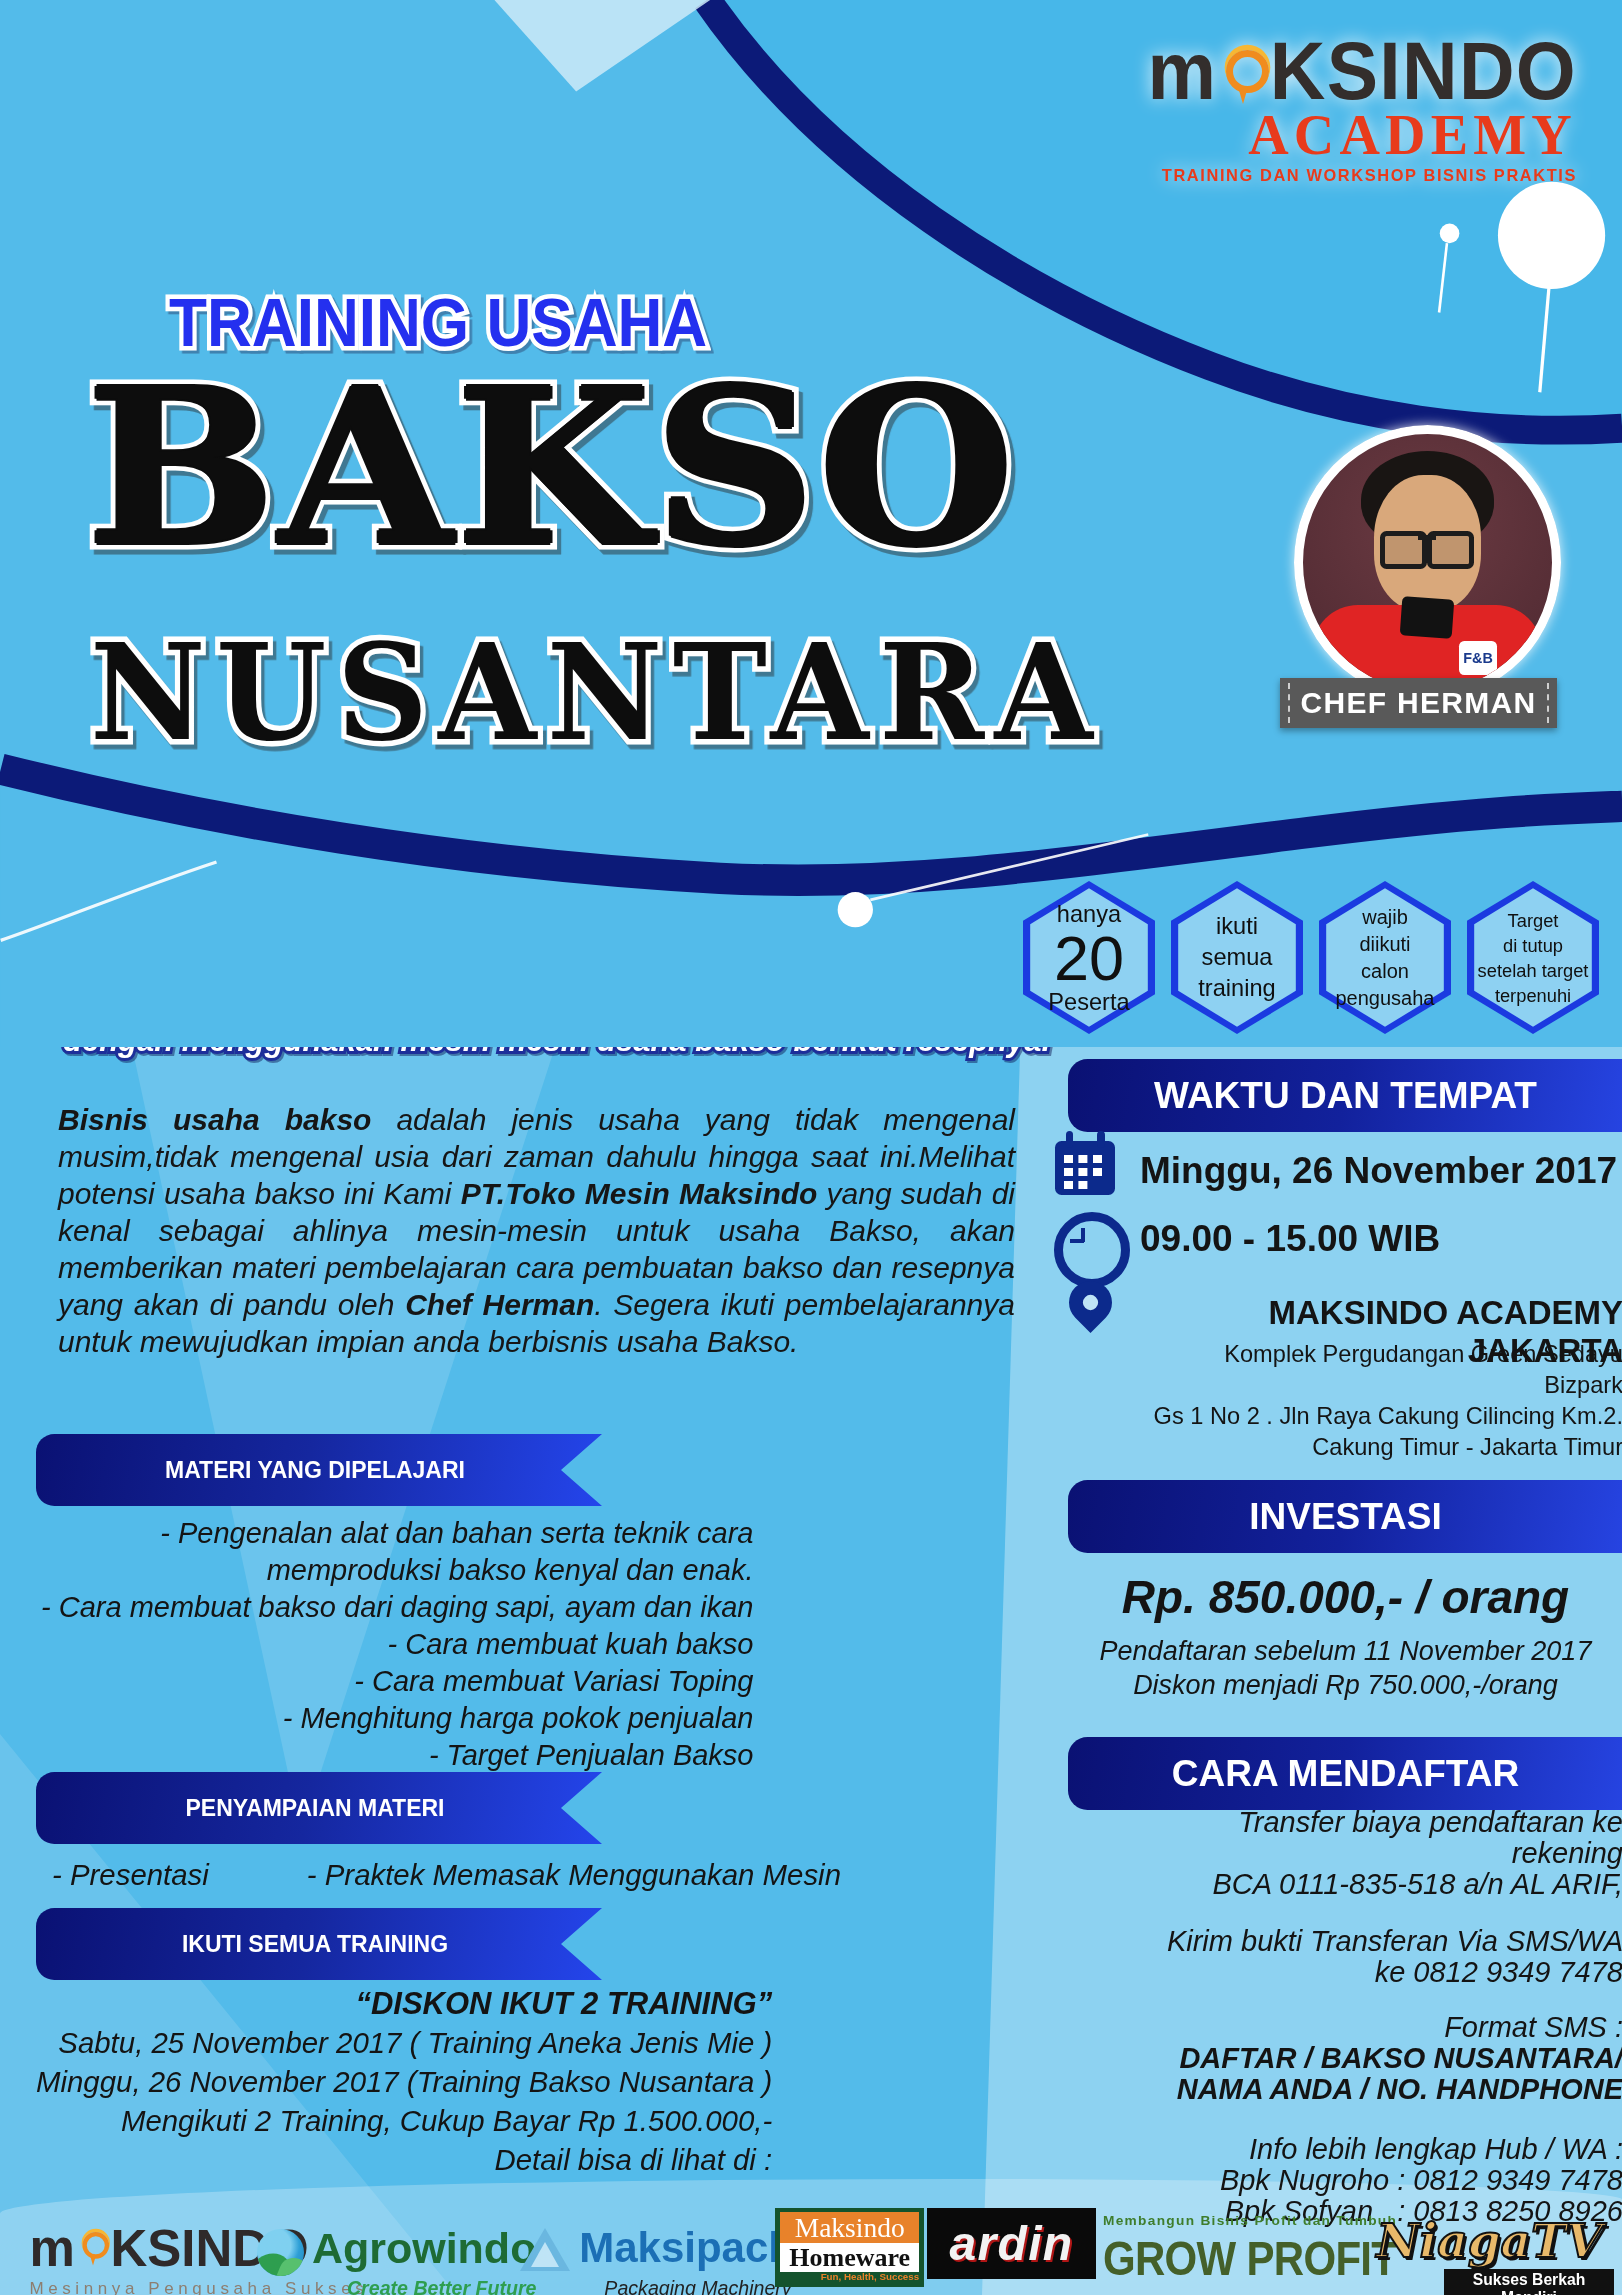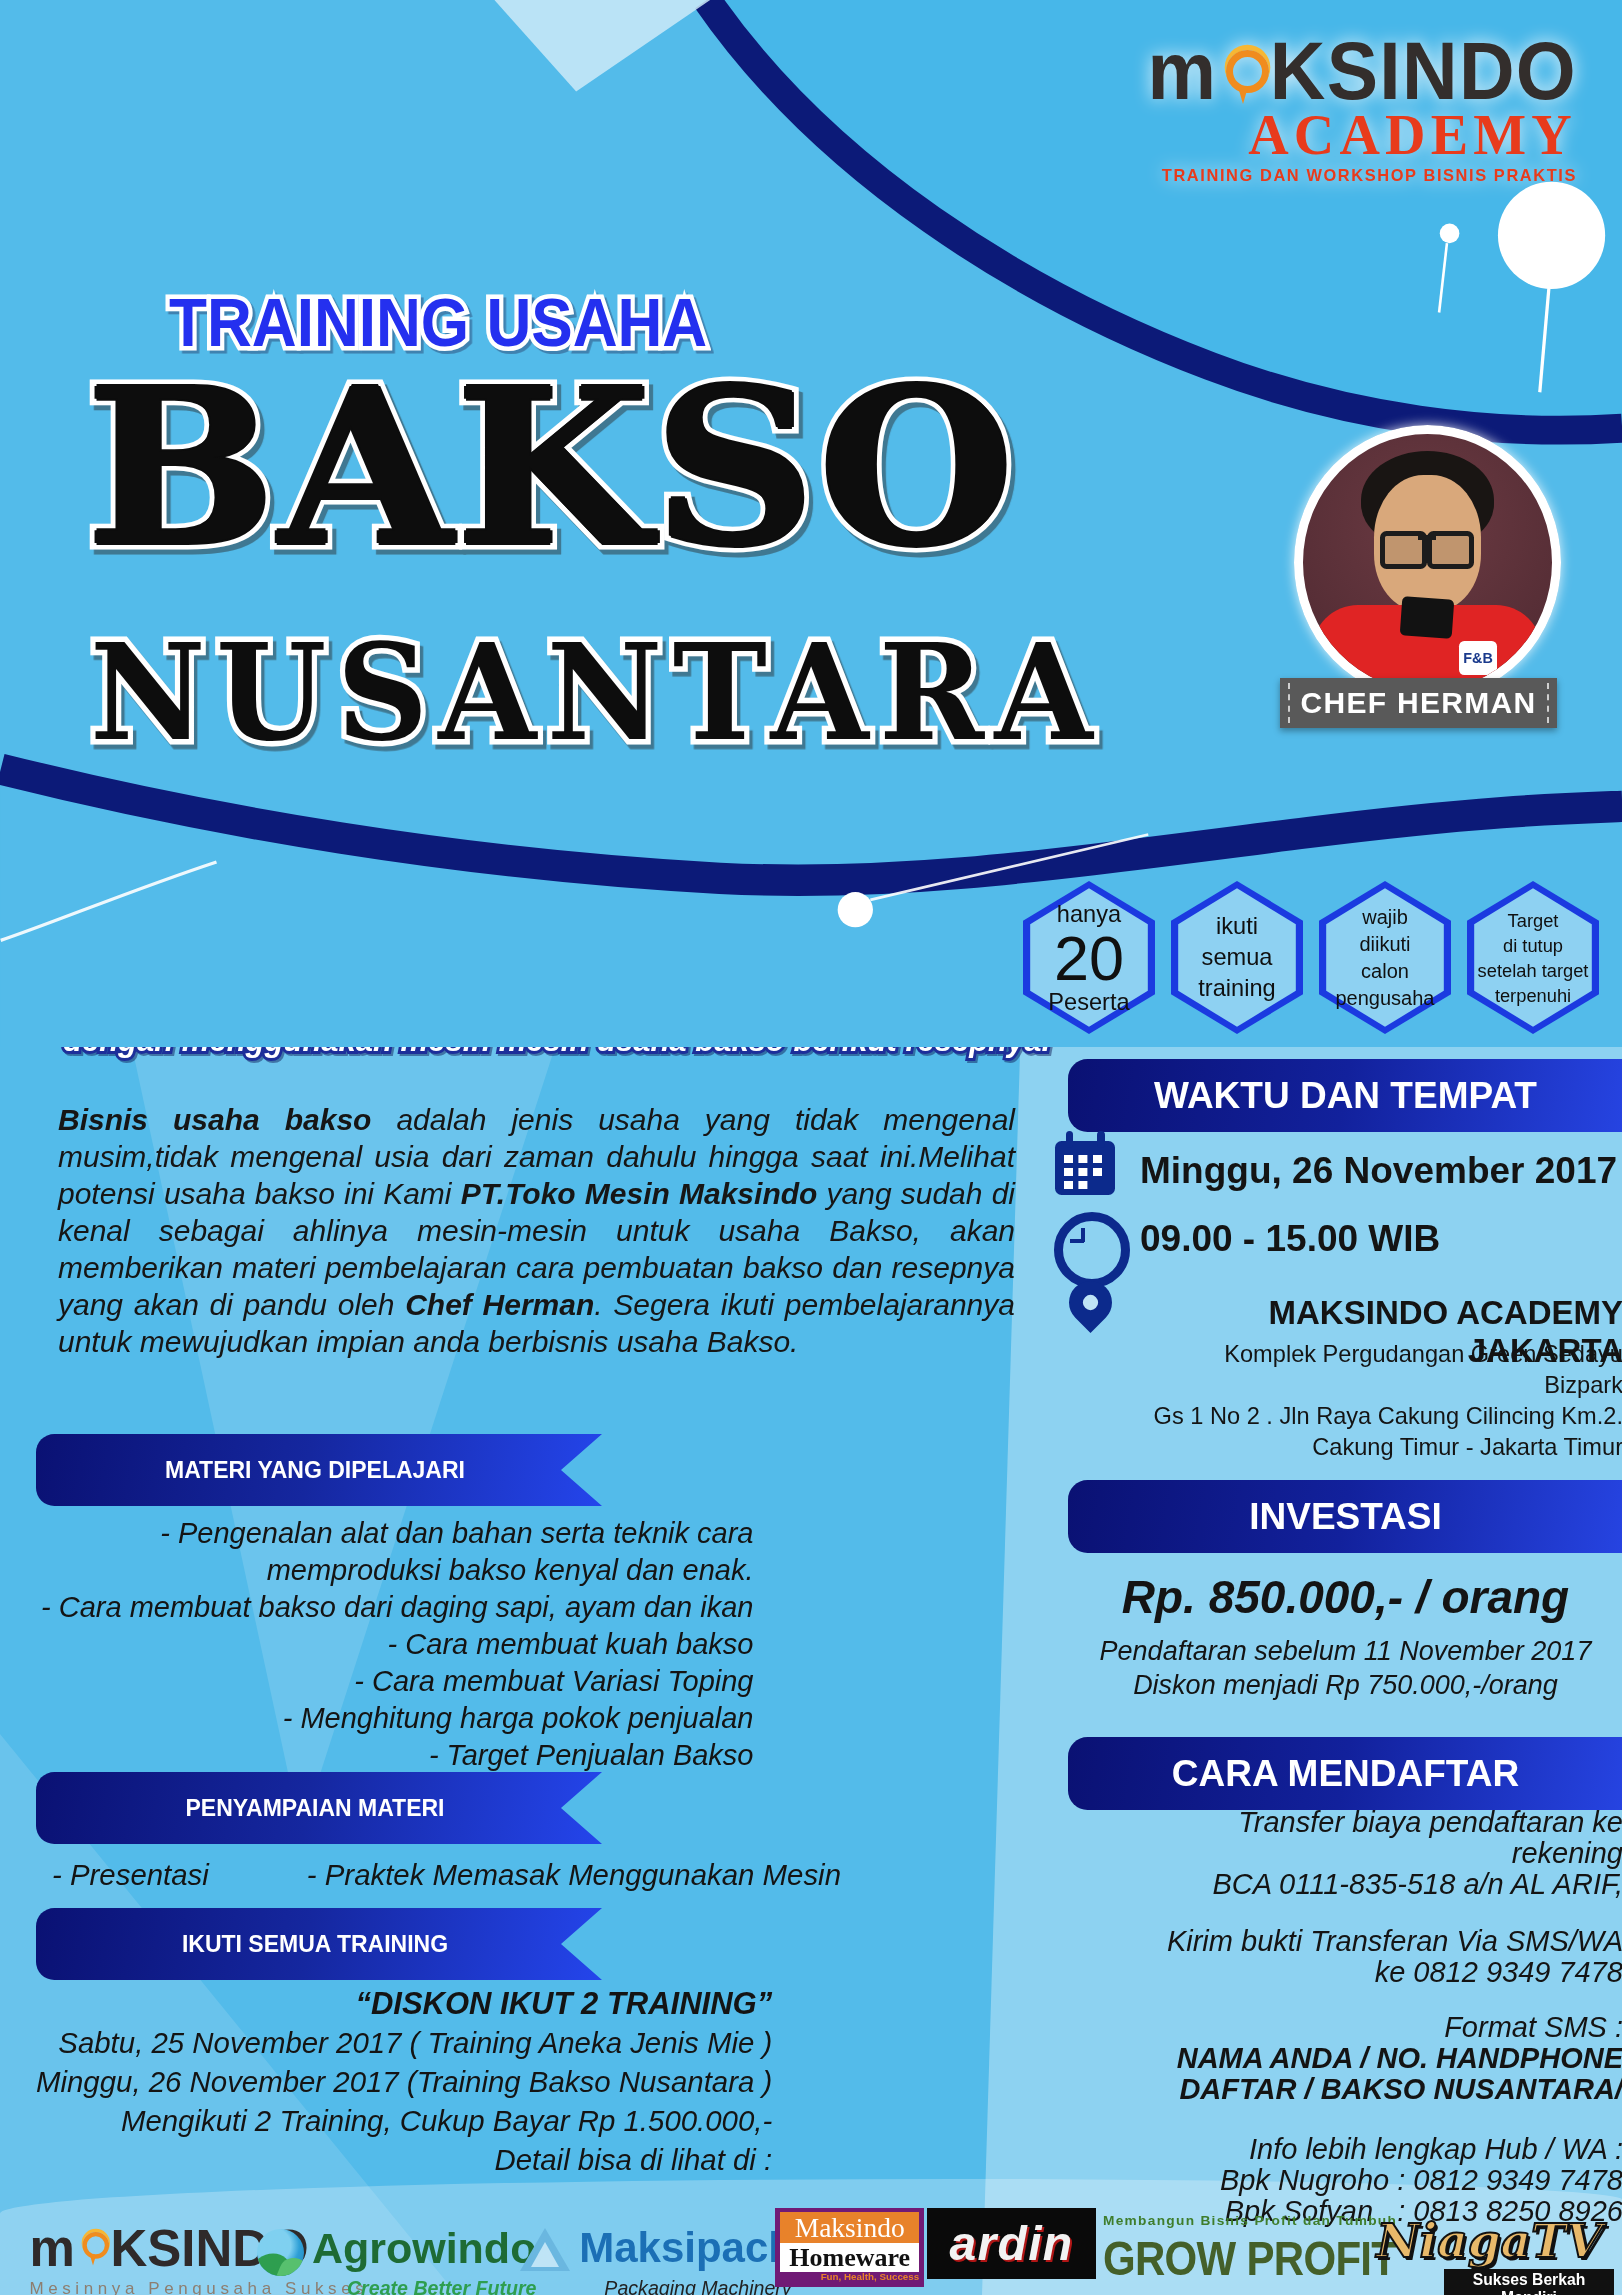--- a/index.html
+++ b/index.html
@@ -159,21 +159,21 @@
         border-radius:50% 50% 0 0;transform:rotate(22deg);}
   .f-agro .nm{font-size:43px;font-weight:bold;color:#1e6b34;}
   .f-agro .tg{font-size:19.6px;font-style:italic;font-weight:bold;color:#2e9e4f;text-align:right;margin-top:3.9px;}
   .f-pack{left:520px;top:2224px;display:flex;align-items:flex-start;gap:9.2px;}
   .tri{width:0;height:0;margin-top:3.9px;border-left:25px solid transparent;border-right:25px solid transparent;
         border-bottom:43px solid #6ab7e0;position:relative;}
   .tri:before{content:"";position:absolute;left:-14.4px;top:14.4px;width:0;height:0;border-left:14.4px solid transparent;
         border-right:14.4px solid transparent;border-bottom:25px solid #bfe4f6;}
   .f-pack .nm{font-size:42px;font-weight:bold;color:#1b6fb5;}
   .f-pack .tg{font-size:19.6px;font-style:italic;color:#222;text-align:right;margin-top:5.2px;}
-  .f-home{left:775px;top:2208px;width:139px;height:71px;background:#701a75;padding:3.9px 5.2px;}
+  .f-home{left:775px;top:2208px;width:139px;height:71px;background:#14532d;padding:3.9px 5.2px;}
   .f-home .o{background:#e8822a;color:#fff;font-family:"Liberation Serif",serif;font-size:27.5px;
         text-align:center;line-height:31px;height:31px;}
   .f-home .w{background:#fff;color:#111;font-family:"Liberation Serif",serif;font-size:26px;font-weight:bold;
         text-align:center;line-height:29px;height:29px;}
   .f-home .tg{color:#e8822a;font-size:9.8px;font-weight:bold;text-align:right;line-height:10.5px;}
   .f-ardin{left:927px;top:2208px;width:169px;height:71px;background:#0a0a0a;display:flex;align-items:center;
         justify-content:center;}
   .f-ardin .nm{font-size:48px;font-weight:bold;font-style:italic;color:#f2f2f2;letter-spacing:1.3px;
         text-shadow:2px 2px 0 #b01616;}
   .f-grow{left:1103px;top:2213px;width:249px;}
@@ -376,22 +376,22 @@
     <span>CARA MENDAFTAR</span>
   </div>
   <div class="trow it" style="left:1140px;top:1807px;font-size:29px;line-height:31px">
     <div>Transfer biaya pendaftaran ke rekening</div>
     <div>BCA 0111-835-518 a/n AL ARIF,</div>
     <div style="height:26px"></div>
     <div>Kirim bukti Transferan Via SMS/WA</div>
     <div>ke 0812 9349 7478</div>
     <div style="height:23.6px"></div>
     <div>Format SMS :</div>
+    <div class="bold">DAFTAR / BAKSO NUSANTARA/</div>
     <div class="bold">NAMA ANDA / NO. HANDPHONE</div>
-    <div class="bold">DAFTAR / BAKSO NUSANTARA/</div>
     <div style="height:29px"></div>
     <div>Info lebih lengkap Hub / WA :</div>
     <div class="pre" style="margin-left:59px">Bpk Nugroho : 0812 9349 7478</div>
     <div class="pre" style="margin-left:59px">Bpk Sofyan   : 0813 8250 8926</div>
   </div>
 
   <div class="foot-wave"></div>
 
   <div class="flogo f-mak">
     <div class="row">

